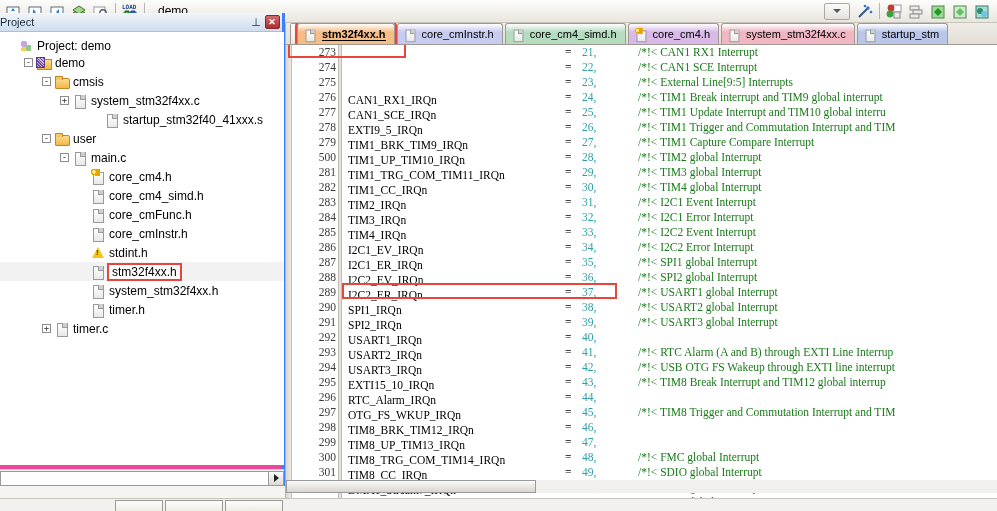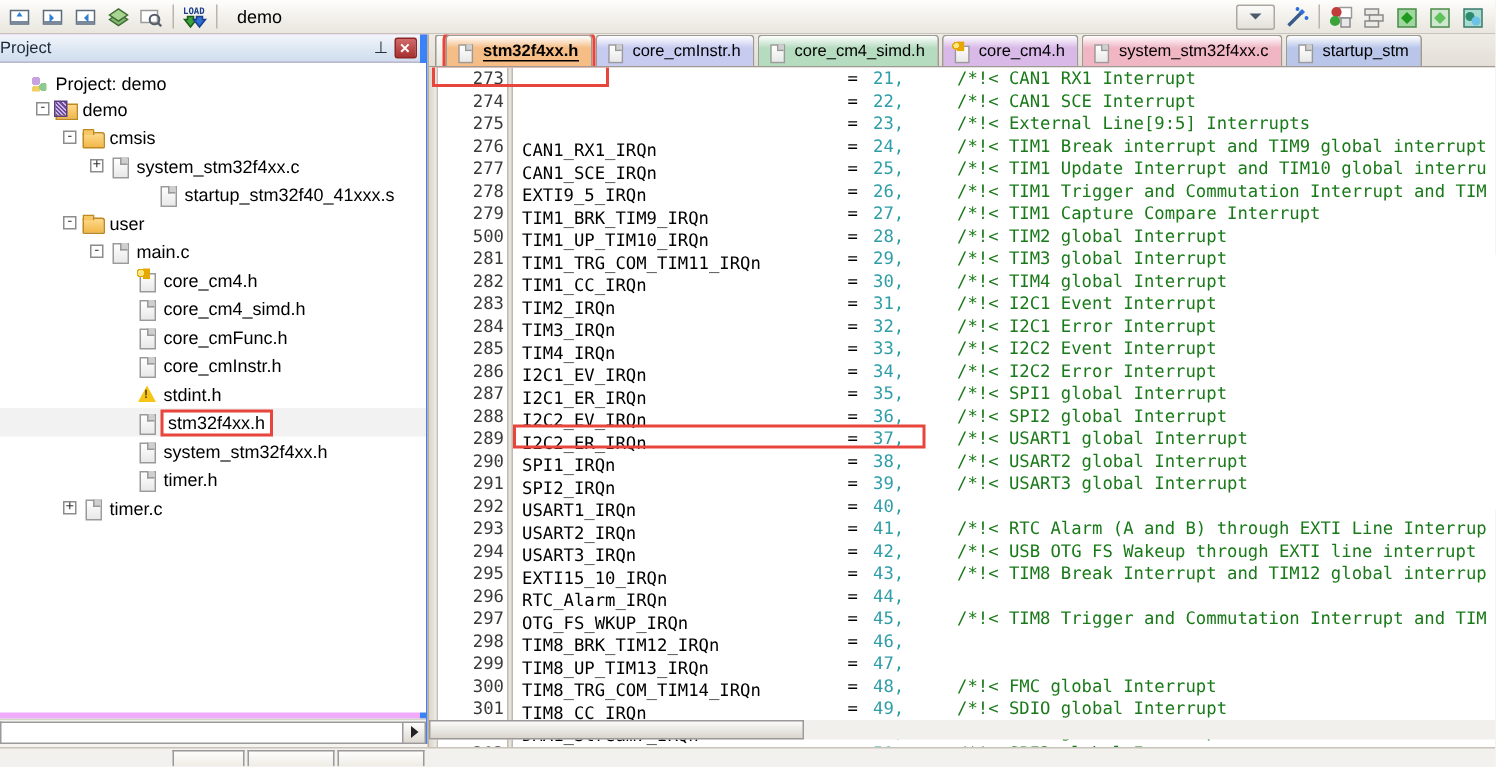--- a/index.html
+++ b/index.html
@@ -51,24 +51,24 @@
   }
   .tb-combo .chev {
     width: 0; height: 0;
     border-left: 4px solid transparent;
     border-right: 4px solid transparent;
     border-top: 4px solid #4a5a6a;
   }
 
   
   .proj-panel {
-    position: absolute; left: 0; top: 23px;
+    position: absolute; left: 0; top: 13px;
     width: 285px; height: 473px;
-    background: #f0abfc;
-    border-right: 5px solid #3b82f6;
+    background: #ec4899;
+    border-right: 3px solid #3b82f6;
   }
   .proj-header {
     height: 19px;
     background: linear-gradient(to bottom,#f3f6fa 0%, #dde7f3 55%, #cfddee 100%);
     border-bottom: 1px solid #b4bdc8;
     display: flex; align-items: center;
     padding: 0 2px 0 6px;
     position: relative;
   }
   .proj-header-title {
@@ -272,20 +272,21 @@
     position: absolute; left: 52px; top: 0;
     width: 4px; height: 457px;
     background: #e6e3dc;
     border-left: 1px solid #bfbbb3;
     border-right: 1px solid #bfbbb3;
   }
   .line {
     position: relative;
     height: 15px;
     white-space: pre;
+    font-family: Liberation Serif, serif;
   }
   .lnum {
     position: absolute; left: 8px; top: 0;
     width: 42px; text-align: right;
     color: #3a3a3a;
   }
   .src {
     position: absolute; left: 62px; top: 0;
     color: #000;
     margin-top: 48px;

